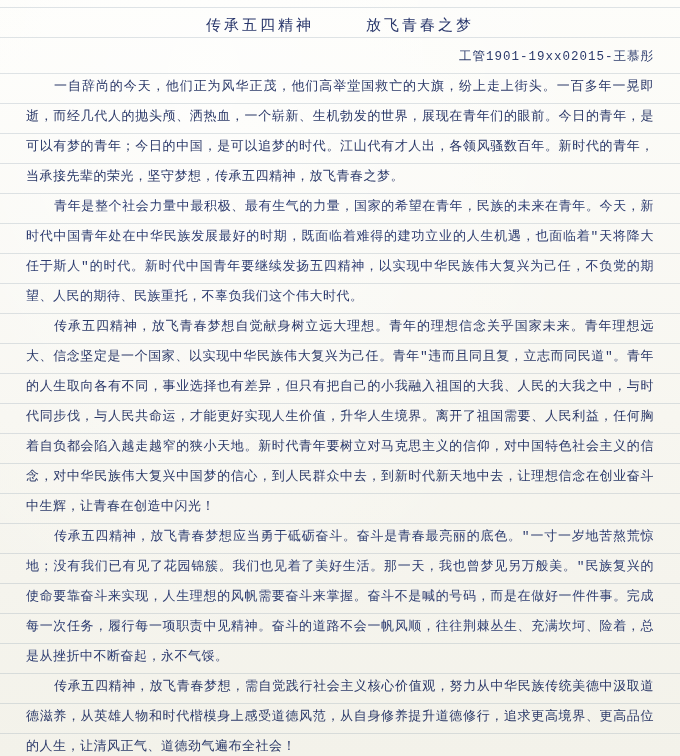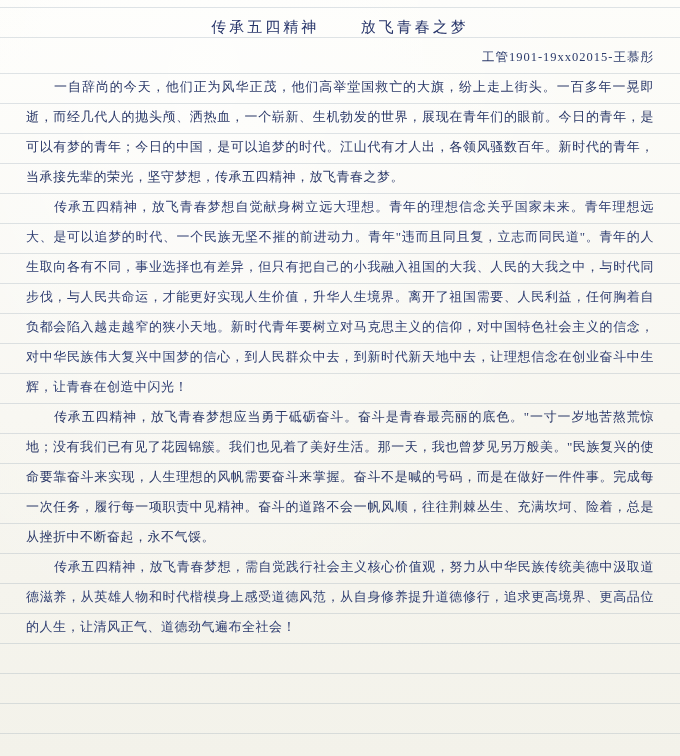--- a/index.html
+++ b/index.html
@@ -42,21 +42,21 @@
     pointer-events: none;
     z-index: 0;
   }
   #content {
     position: relative;
     z-index: 2;
     padding: 0 26px;
     box-sizing: border-box;
   }
   .hand {
-    font-family: Liberation Serif, serif;
+    font-family: Liberation Mono, monospace;
     color: #2b3a6b;
     letter-spacing: 0.5px;
   }
   .title {
     text-align: center;
     font-size: 15px;
     line-height: 30px;
     margin-top: 12px;
     letter-spacing: 3px;
     color: #27356a;
@@ -100,18 +100,19 @@
 
     <div class="hand title">
       <span>传承五四精神</span>
       <span class="gap"></span>
       <span>放飞青春之梦</span>
     </div>
 
     <div class="hand byline">工管1901-19xx02015-王慕彤</div>
 
     <p class="hand para">一自辞尚的今天，他们正为风华正茂，他们高举堂国救亡的大旗，纷上走上街头。一百多年一晃即逝，而经几代人的抛头颅、洒热血，一个崭新、生机勃发的世界，展现在青年们的眼前。今日的青年，是可以有梦的青年；今日的中国，是可以追梦的时代。江山代有才人出，各领风骚数百年。新时代的青年，当承接先辈的荣光，坚守梦想，传承五四精神，放飞青春之梦。</p>
-    <p class="hand para">传承五四精神，放飞青春梦想自觉献身树立远大理想。青年的理想信念关乎国家未来。青年理想远大、是可以追梦的时代、一个民族无坚不摧的前进动力。青年"违而且同且复，立志而同民道"。青年的人生取向各有不同，事业选择也有差异，但只有把自己的小我融入祖国的大我、人民的大我之中，与时代同步伐，与人民共命运，才能更好实现人生价值，升华人生境界。离开了祖国需要、人民利益，任何胸着自负都会陷入越走越窄的狭小天地。新时代青年要树立对马克思主义的信仰，对中国特色社会主义的信念，对中华民族伟大复兴中国梦的信心，到人民群众中去，到新时代新天地中去，让理想信念在创业奋斗中生辉，让青春在创造中闪光！</p>
+    <p class="hand para">青年是整个社会力量中最积极、最有生气的力量，国家的希望在青年，民族的未来在青年。今天，新时代中国青年处在中华民族发展最好的时期，既面临着难得的建功立业的人生机遇，也面临着"天将降大任于斯人"的时代。新时代中国青年要继续发扬五四精神，以实现中华民族伟大复兴为己任，不负党的期望、人民的期待、民族重托，不辜负我们这个伟大时代。</p>
+    <p class="hand para">传承五四精神，放飞青春梦想自觉献身树立远大理想。青年的理想信念关乎国家未来。青年理想远大、信念坚定是一个国家、以实现中华民族伟大复兴为己任。青年"违而且同且复，立志而同民道"。青年的人生取向各有不同，事业选择也有差异，但只有把自己的小我融入祖国的大我、人民的大我之中，与时代同步伐，与人民共命运，才能更好实现人生价值，升华人生境界。离开了祖国需要、人民利益，任何胸着自负都会陷入越走越窄的狭小天地。新时代青年要树立对马克思主义的信仰，对中国特色社会主义的信念，对中华民族伟大复兴中国梦的信心，到人民群众中去，到新时代新天地中去，让理想信念在创业奋斗中生辉，让青春在创造中闪光！</p>
     <p class="hand para">传承五四精神，放飞青春梦想应当勇于砥砺奋斗。奋斗是青春最亮丽的底色。"一寸一岁地苦熬荒惊地；没有我们已有见了花园锦簇。我们也见着了美好生活。那一天，我也曾梦见另万般美。"民族复兴的使命要靠奋斗来实现，人生理想的风帆需要奋斗来掌握。奋斗不是喊的号码，而是在做好一件件事。完成每一次任务，履行每一项职责中见精神。奋斗的道路不会一帆风顺，往往荆棘丛生、充满坎坷、险着，总是从挫折中不断奋起，永不气馁。</p>
     <p class="hand para last">传承五四精神，放飞青春梦想，需自觉践行社会主义核心价值观，努力从中华民族传统美德中汲取道德滋养，从英雄人物和时代楷模身上感受道德风范，从自身修养提升道德修行，追求更高境界、更高品位的人生，让清风正气、道德劲气遍布全社会！</p>
 
   </div>
 </div>
 
 </body></html>

